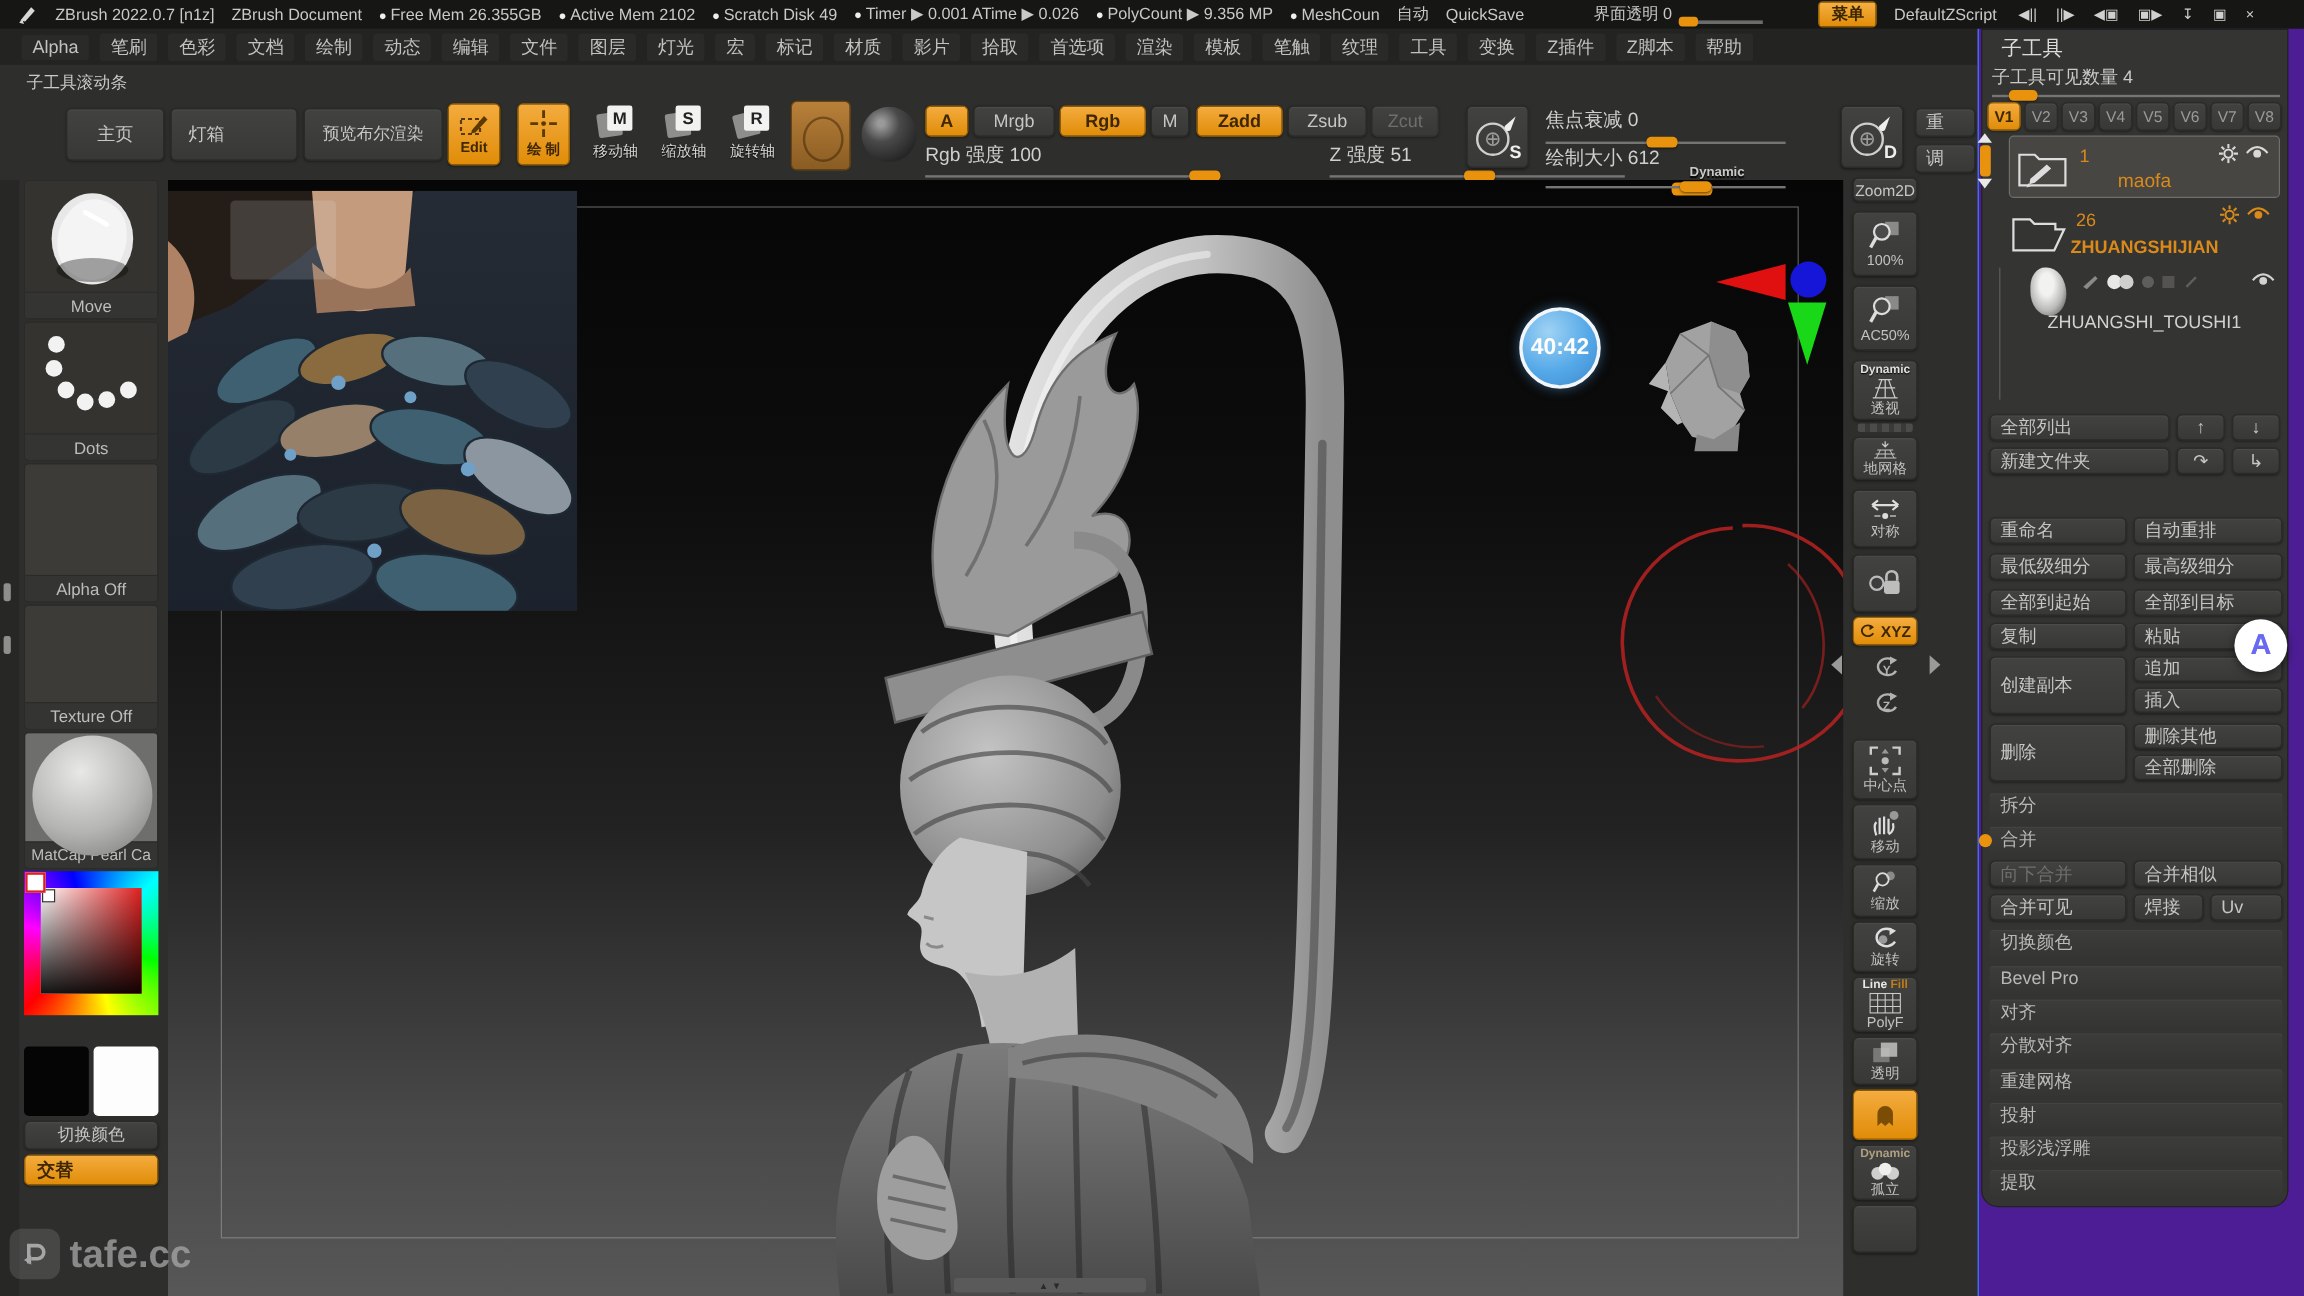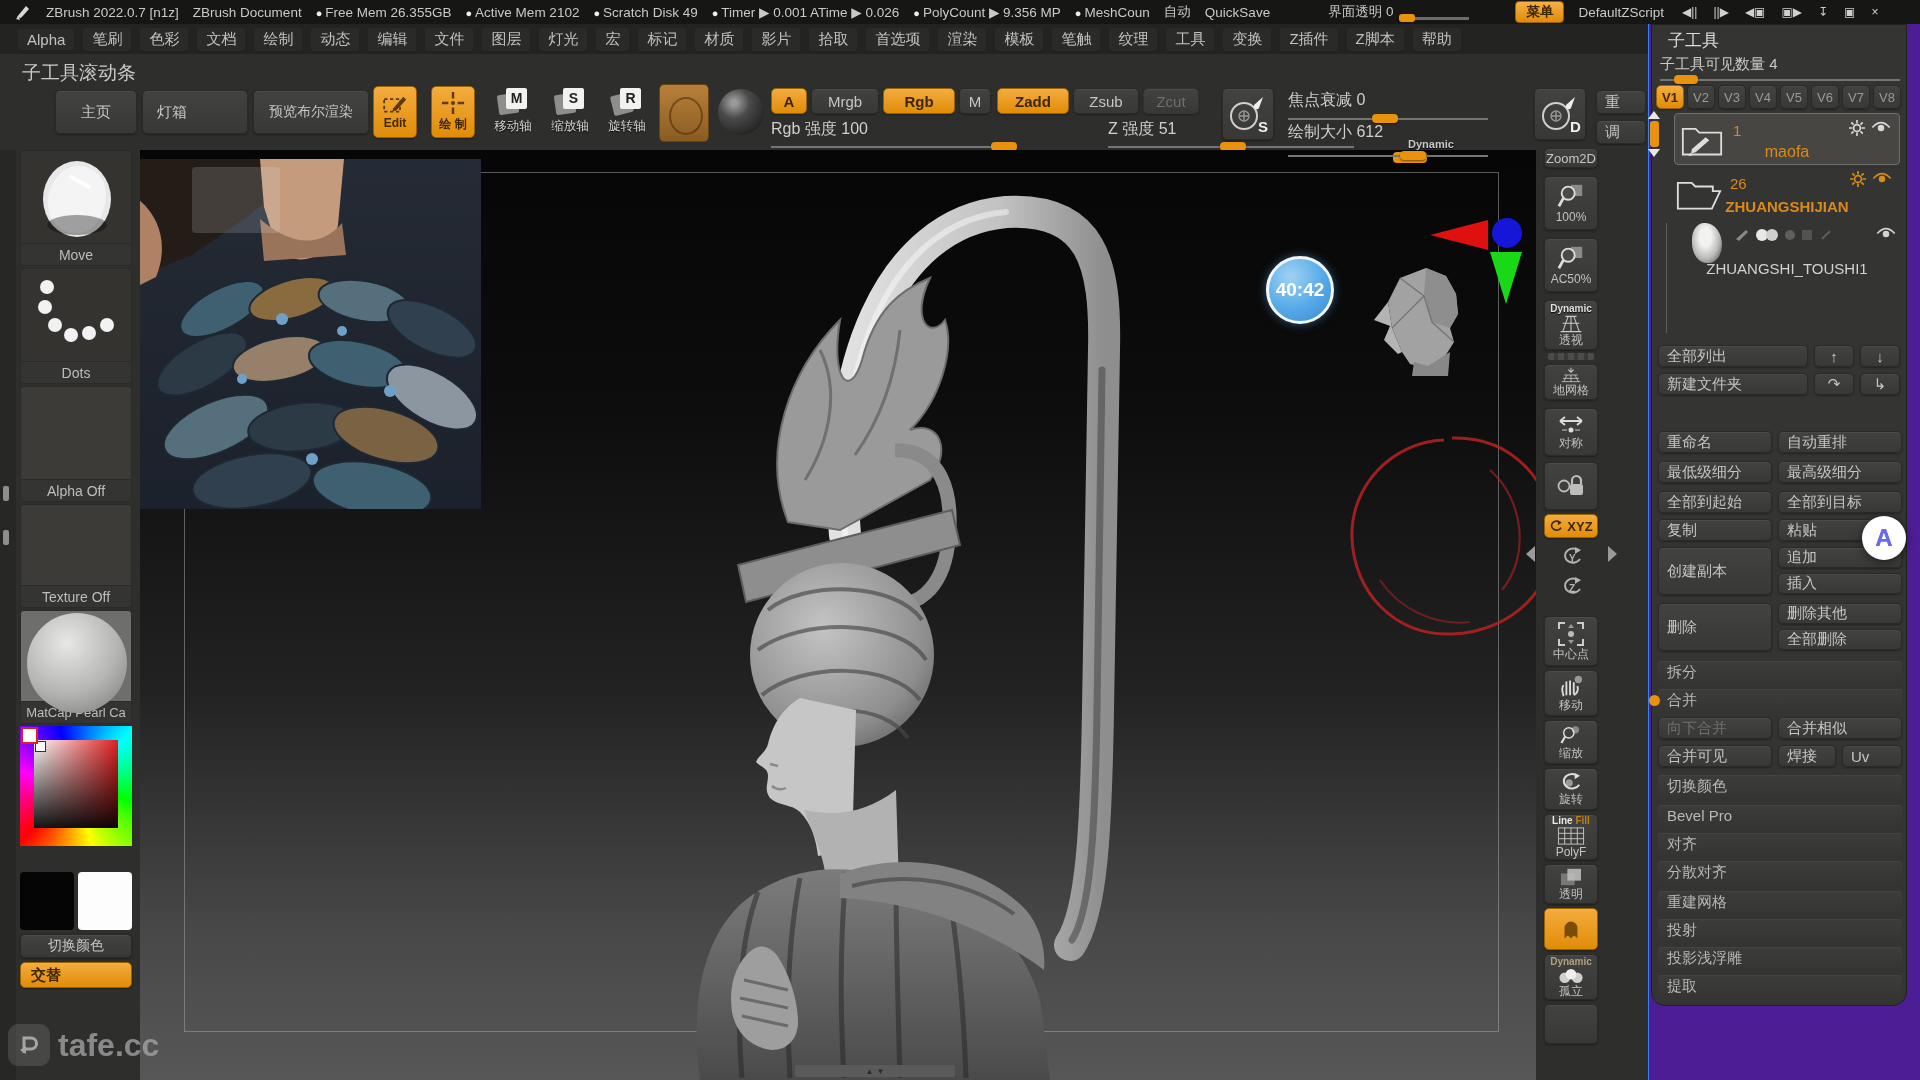--- a/index.html
+++ b/index.html
@@ -128,21 +128,21 @@
       <span class="mi">模板</span>
       <span class="mi">笔触</span>
       <span class="mi">纹理</span>
       <span class="mi">工具</span>
       <span class="mi">变换</span>
       <span class="mi">Z插件</span>
       <span class="mi">Z脚本</span>
       <span class="mi">帮助</span>
     </div>
 
-  <div class="abs" style="left:22px;top:60px;font-size:19px;color:#c9c9c7;">子工具滚动条</div>
+  <div class="abs" style="left:22px;top:60px;font-size:14px;color:#c9c9c7;">子工具滚动条</div>
 
   <div class="abs" style="left:1216px;top:84px;width:432px;height:88px;background:#2e2e2d;"></div>
 
   <div class="btn abs" style="left:55px;top:90px;width:82px;height:44px;">主页</div>
   <div class="btn abs" style="left:142px;top:90px;width:106px;height:44px;justify-content:flex-start;padding-left:14px;">灯箱</div>
   <div class="btn abs" style="left:253px;top:90px;width:116px;height:44px;font-size:14px;">预览布尔渲染</div>
 
   <div class="btn btn-orange abs col" style="left:373px;top:86px;width:44px;height:52px;font-size:12px;">
     <svg width="26" height="20" viewBox="0 0 30 24">
         <rect x="2" y="5" width="19" height="15" fill="none" stroke="#5a3a00" stroke-width="2.2" stroke-dasharray="4 3"></rect>

